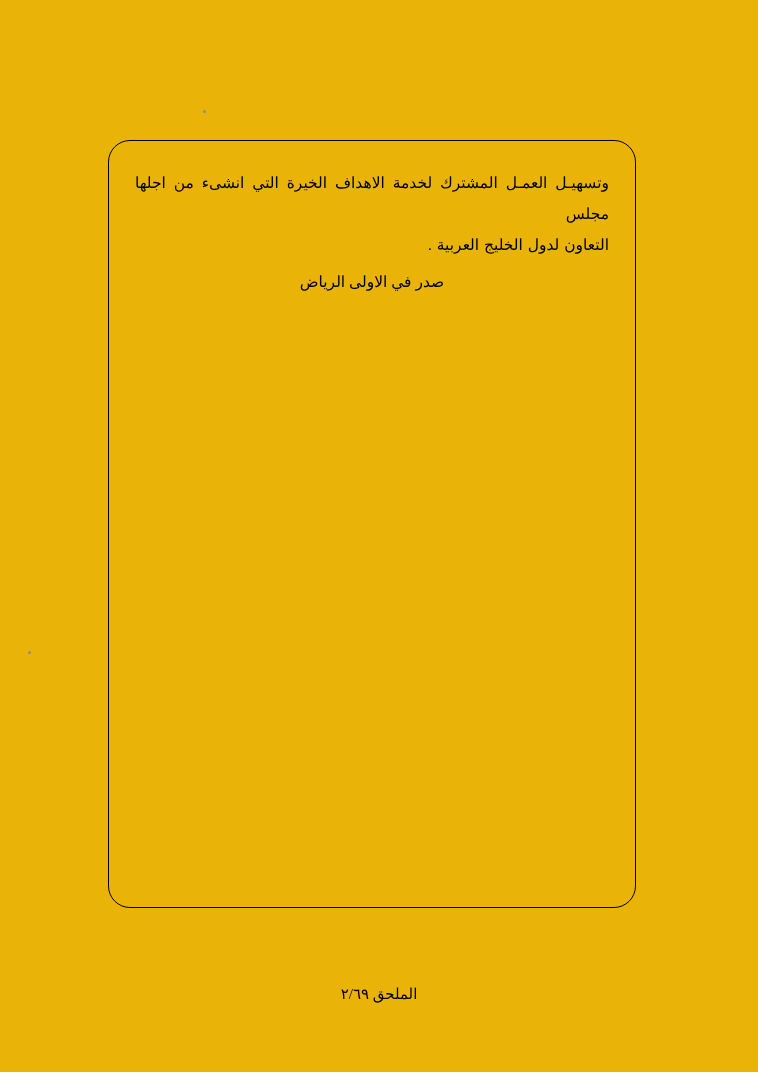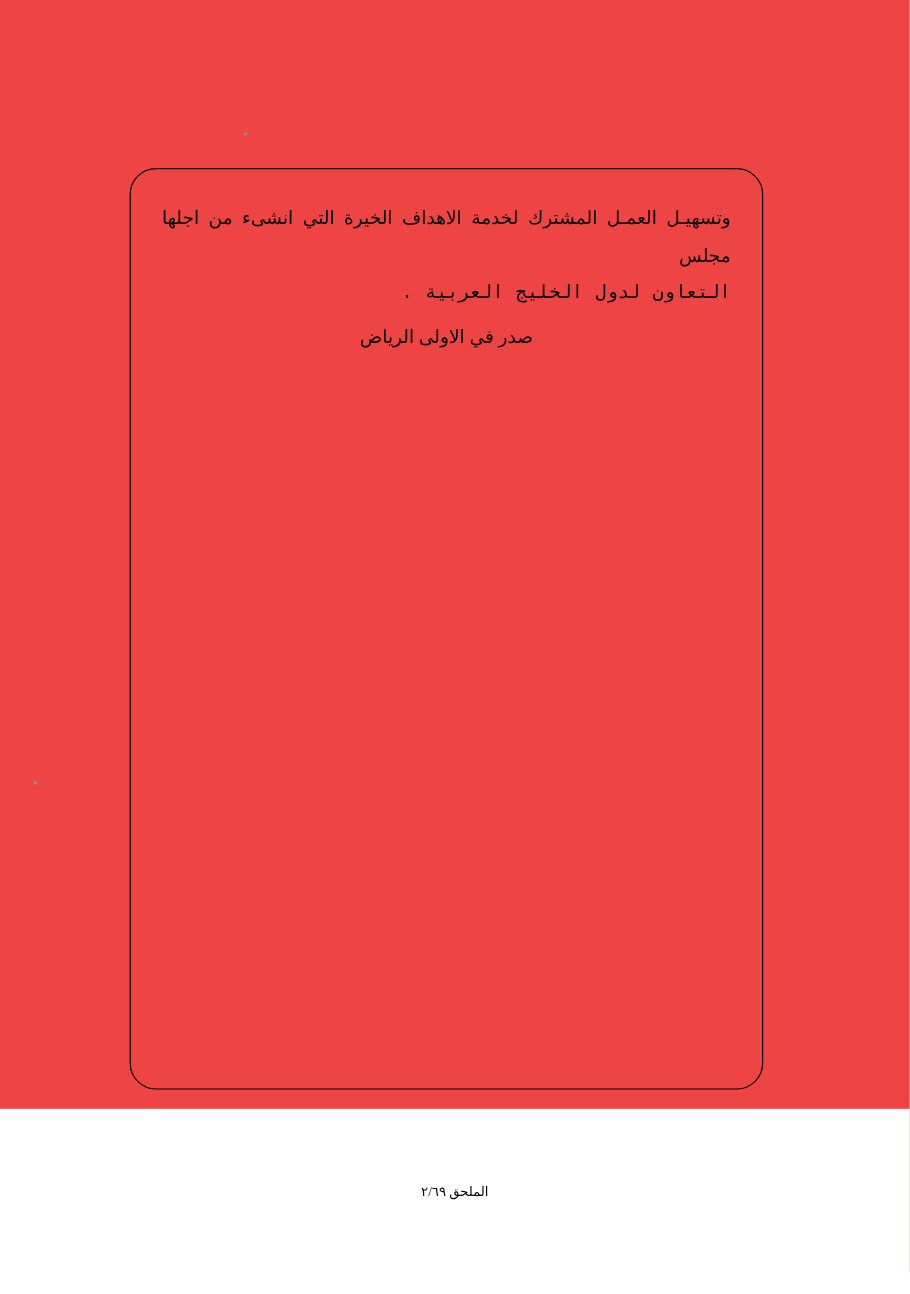--- a/index.html
+++ b/index.html
@@ -14,22 +14,22 @@
     color: #000000;
     position: relative;
     overflow: hidden;
   }
 
   .page {
     position: absolute;
     left: 0;
     top: 0;
     width: 758px;
-    height: 924px;
-    background: #ef4444;
+    height: 1072px;
+    background: #eab308;
   }
 
   
   .speck-top {
     position: absolute;
     left: 203px;
     top: 110px;
     width: 3px;
     height: 3px;
     background: #ararara;
@@ -69,41 +69,40 @@
 
   .para-line {
     font-size: 15.5px;
     line-height: 31px;
     letter-spacing: 0px;
     word-spacing: 1px;
   }
   .para-line.last {
     text-align: left;
     text-align-last: right;
-    font-family: Liberation Mono, monospace;
   }
 
   .centered-line {
     text-align: center;
     text-align-last: center;
     font-size: 15.5px;
     line-height: 31px;
   }
 
   .gap-small { height: 6px; }
 
   .footer {
     position: absolute;
     left: 0;
     top: 984px;
     width: 758px;
     text-align: center;
   }
   .footer-line-1 {
-    font-size: 11px;
+    font-size: 15px;
     line-height: 20px;
     direction: rtl;
   }
   .footer-line-2 {
     font-size: 14.5px;
     line-height: 22px;
     direction: rtl;
   }
 </style>
 </head>

